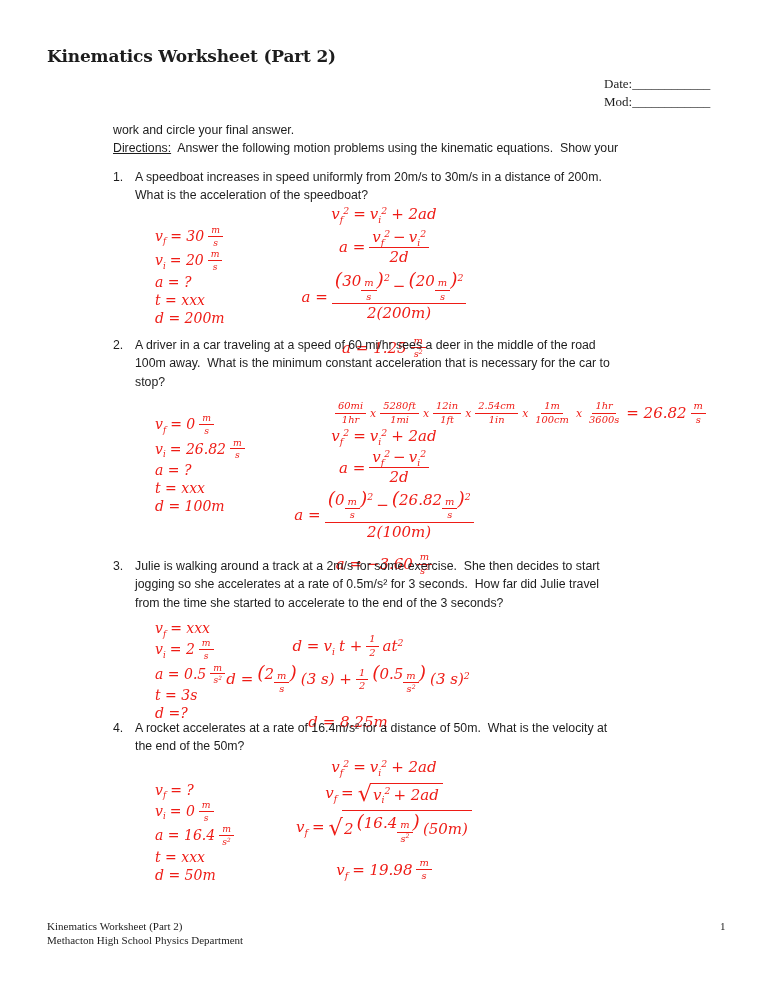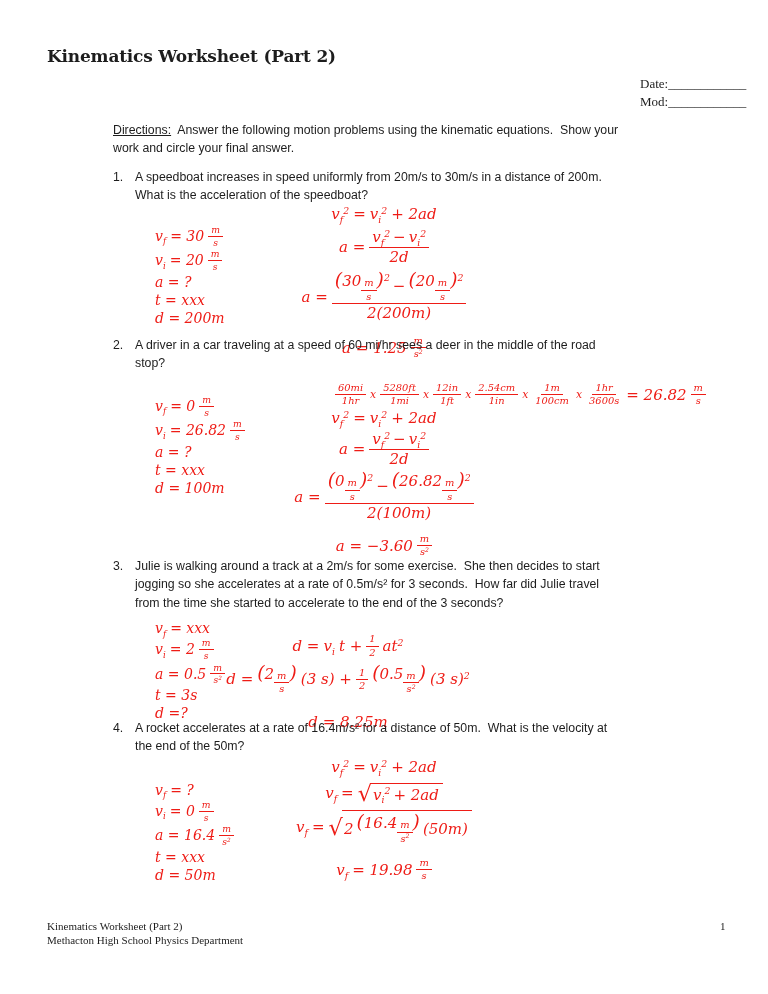--- a/index.html
+++ b/index.html
@@ -16,21 +16,21 @@
   }
   .name-row {
     position:absolute; left:447px; top:42px;
     font-family:"Liberation Serif", serif; font-size:13px;
     display:flex; align-items:baseline; white-space:pre;
   }
   .key {
     font-family:"Liberation Serif", serif; font-size:27px; color:var(--red); letter-spacing:1px;
   }
   .date-row, .mod-row {
-    position:absolute; left:640px;
+    position:absolute; left:604px;
     font-family:"Liberation Serif", serif; font-size:13px; white-space:pre;
   }
   .date-row { top:76px; } .mod-row { top:94px; }
 
   
   .directions { position:absolute; left:113px; top:121px; font-size:12.3px; line-height:18.4px; width:585px; }
   .dir-label { text-decoration:underline; white-space:pre; }
   .dir-rest  { white-space:pre; }
 
   
@@ -86,22 +86,22 @@
 <div class="page">
 
   <div class="title">Kinematics Worksheet (Part 2)</div>
 
 
   <div class="date-row"><span>Date:</span><span>____________</span></div>
 
   <div class="mod-row"><span>Mod:</span><span>____________</span></div>
 
   <div class="directions">
+    <div>work and circle your final answer.</div>
     <div><span class="dir-label">Directions:</span><span class="dir-rest">  Answer the following motion problems using the kinematic equations.  Show your</span></div>
-    <div>work and circle your final answer.</div>
   </div>
 
   <section class="problem p1">
     <div class="prow">
       <div class="pnum">1.</div>
       <div class="plines">
           <div class="tline">A speedboat increases in speed uniformly from 20m/s to 30m/s in a distance of 200m.</div>
           <div class="tline">What is the acceleration of the speedboat?</div>
         </div>
     </div>
@@ -120,20 +120,21 @@
           <div class="eq"><span class="tok">a = 1.25</span><span class="frac unit"><span class="num"><span class="tok">m</span></span><span class="den"><span class="grp"><span class="tok">s</span><span class="sups"><span class="tok">2</span></span></span></span></span></div>
         </div>
     </div>
   </section>
 
   <section class="problem p2">
     <div class="prow">
       <div class="pnum">2.</div>
       <div class="plines">
           <div class="tline">A driver in a car traveling at a speed of 60 mi/hr sees a deer in the middle of the road</div>
+          <div class="tline">100m away.  What is the minimum constant acceleration that is necessary for the car to</div>
           <div class="tline">stop?</div>
         </div>
     </div>
     <div class="work-area wa2">
       <div class="eq conversion"><span class="frac unit"><span class="num"><span class="tok">60mi</span></span><span class="den"><span class="tok">1hr</span></span></span><span class="tok sm">x</span><span class="frac unit"><span class="num"><span class="tok">5280ft</span></span><span class="den"><span class="tok">1mi</span></span></span><span class="tok sm">x</span><span class="frac unit"><span class="num"><span class="tok">12in</span></span><span class="den"><span class="tok">1ft</span></span></span><span class="tok sm">x</span><span class="frac unit"><span class="num"><span class="tok">2.54cm</span></span><span class="den"><span class="tok">1in</span></span></span><span class="tok sm">x</span><span class="frac unit"><span class="num"><span class="tok">1m</span></span><span class="den"><span class="tok">100cm</span></span></span><span class="tok sm">x</span><span class="frac unit"><span class="num"><span class="tok">1hr</span></span><span class="den"><span class="tok">3600s</span></span></span><span class="tok">= 26.82</span><span class="frac unit"><span class="num"><span class="tok">m</span></span><span class="den"><span class="tok">s</span></span></span></div>
       <div class="givens g2">
           <div class="eq"><span class="grp"><span class="tok">v</span><span class="subs"><span class="tok">f</span></span></span><span class="tok">= 0</span><span class="frac unit"><span class="num"><span class="tok">m</span></span><span class="den"><span class="tok">s</span></span></span></div>
           <div class="eq"><span class="grp"><span class="tok">v</span><span class="subs"><span class="tok">i</span></span></span><span class="tok">= 26.82</span><span class="frac unit"><span class="num"><span class="tok">m</span></span><span class="den"><span class="tok">s</span></span></span></div>
           <div class="eq"><span class="tok">a = ?</span></div>
           <div class="eq"><span class="tok">t = xxx</span></div>

